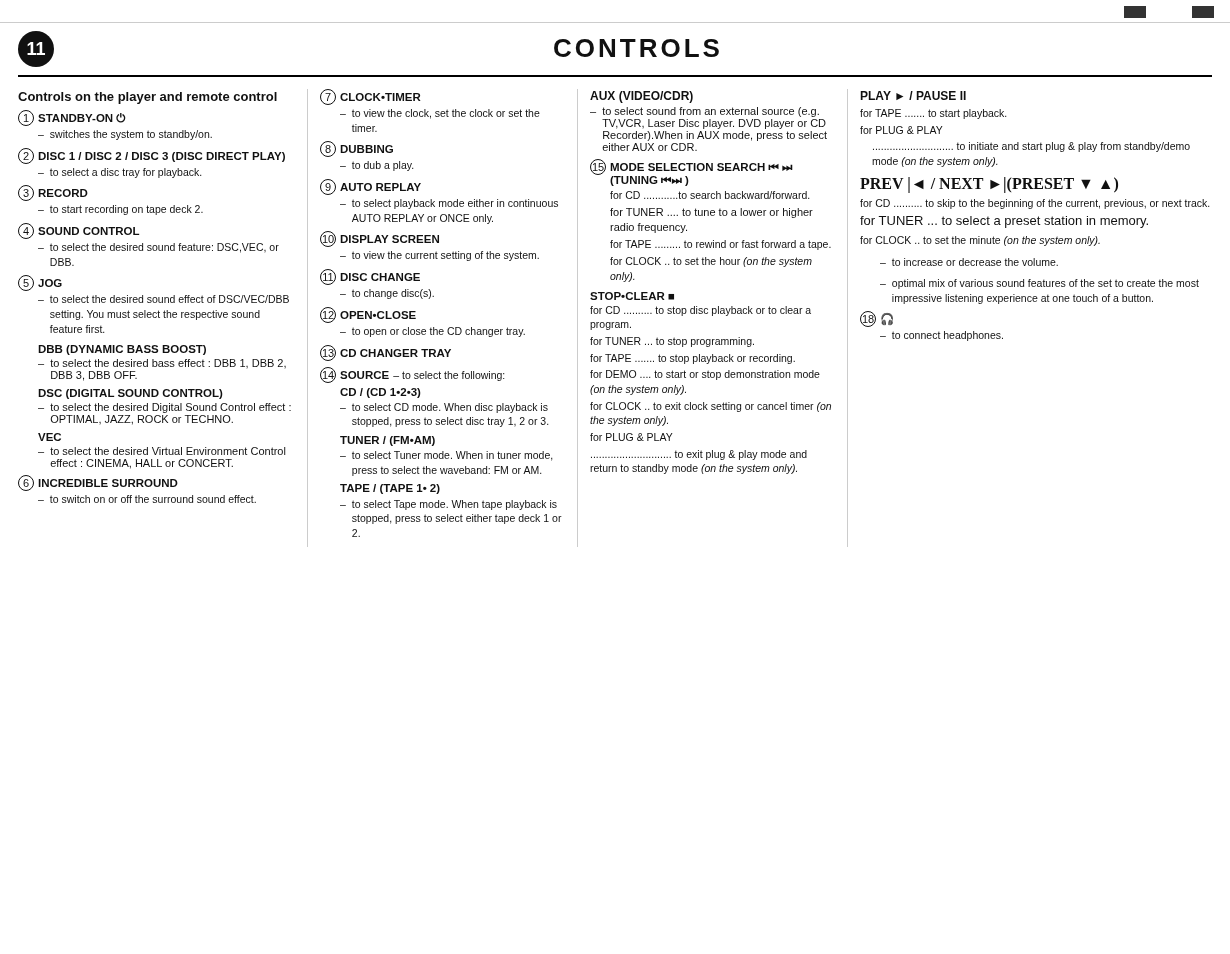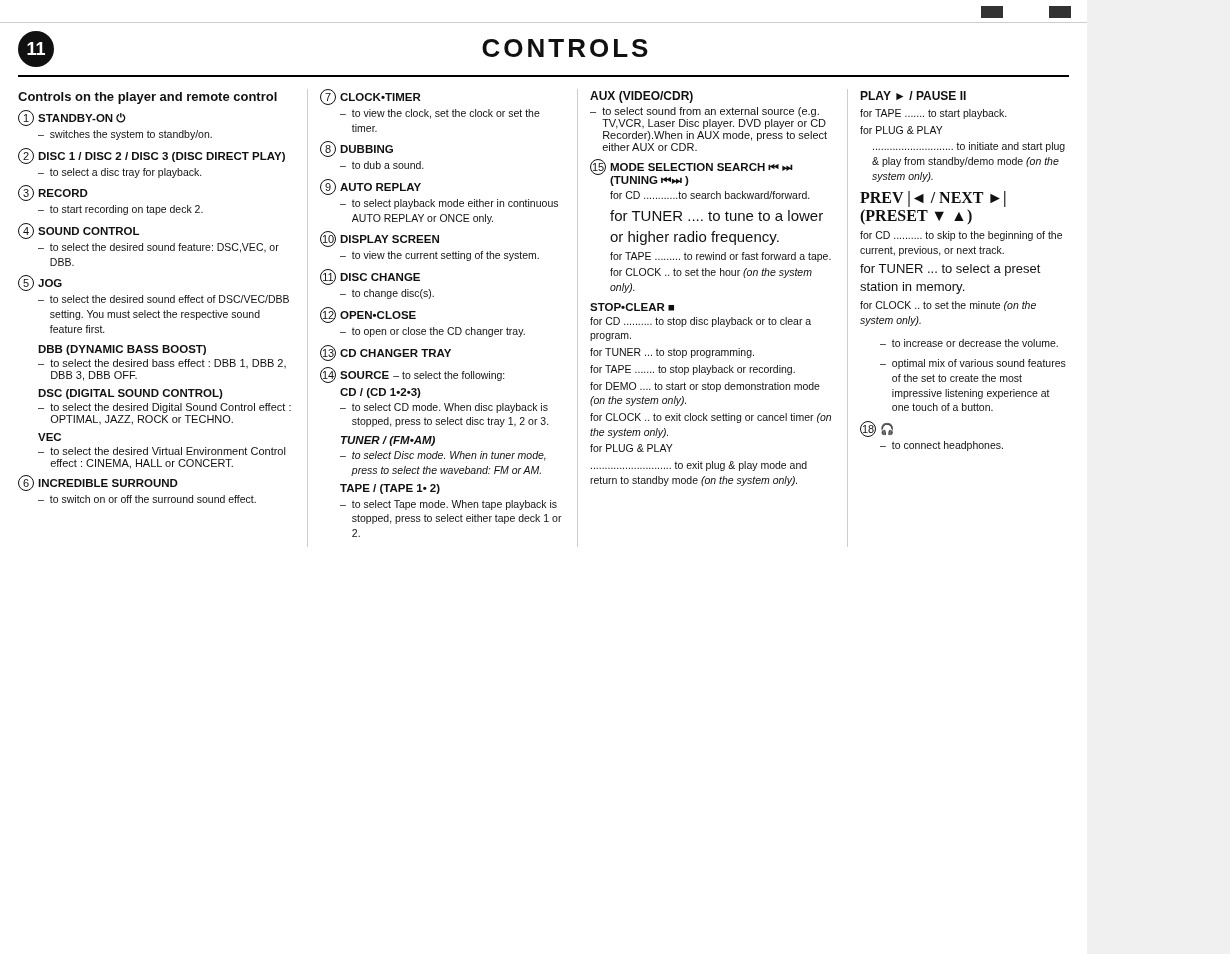--- a/index.html
+++ b/index.html
@@ -5,21 +5,21 @@
     * { margin: 0; padding: 0; box-sizing: border-box; }
     body {
       background: #f0f0f0;
       font-family: Arial, Helvetica, sans-serif;
       font-size: 11px;
       color: #111;
       width: 1230px;
       min-height: 954px;
     }
     .page {
-      width: 1087px;
+      width: 1230px;
       min-height: 954px;
       background: #fff;
       position: relative;
       padding: 0;
     }
     
     .top-bar {
       display: flex;
       justify-content: flex-end;
       align-items: center;
@@ -274,21 +274,21 @@
       </div>
 
       <div class="item">
         <div class="item-header">
           <span class="item-num">8</span>
           <span class="item-label">DUBBING</span>
         </div>
         <div class="item-desc">
           <div class="dash-item">
               <span class="dash">–</span>
-              <span>to dub a sound.</span>
+              <span>to dub a play.</span>
             </div>
         </div>
       </div>
 
       <div class="item">
         <div class="item-header">
           <span class="item-num">9</span>
           <span class="item-label">AUTO REPLAY</span>
         </div>
         <div class="item-desc">
@@ -352,25 +352,25 @@
             <span style="font-size:10.5px;"> – to select the following:</span>
         </div>
         <div class="item-desc">
           <div style="margin-bottom:3px;">
             <div class="item-label">CD / (CD 1•2•3)</div>
             <div class="dash-item">
                 <span class="dash">–</span>
                 <span>to select CD mode. When disc playback is stopped, press to select disc tray 1, 2 or 3.</span>
               </div>
           </div>
-          <div style="margin-bottom:3px;font-style:italic;">
+          <div style="margin-bottom:3px;">
             <div class="item-label">TUNER / (FM•AM)</div>
             <div class="dash-item">
                 <span class="dash">–</span>
-                <span>to select Disc mode. When in tuner mode, press to select the waveband: FM or AM.</span>
+                <span>to select Tuner mode. When in tuner mode, press to select the waveband: FM or AM.</span>
               </div>
           </div>
           <div>
             <div class="item-label">TAPE / (TAPE 1• 2)</div>
             <div class="dash-item">
                 <span class="dash">–</span>
                 <span>to select Tape mode. When tape playback is stopped, press to select either tape deck 1 or 2.</span>
               </div>
           </div>
         </div>
@@ -389,21 +389,21 @@
         </div>
       </div>
 
       <div class="item" style="margin-top:6px;">
         <div class="item-header">
           <span class="item-num">15</span>
           <span class="item-label">MODE SELECTION SEARCH ⏮ ⏭ (TUNING ⏮⏭ )</span>
         </div>
         <div class="item-desc">
           <div style="margin-bottom:2px;"><span style="font-size:10.5px;">for CD ............to search backward/forward.</span></div>
-          <div style="margin-bottom:2px;"><span style="font-size:15px;">for TUNER .... to tune to a lower or higher radio frequency.</span></div>
+          <div style="margin-bottom:2px;"><span style="font-size:11px;">for TUNER .... to tune to a lower or higher radio frequency.</span></div>
           <div style="margin-bottom:2px;"><span style="font-size:10.5px;">for TAPE ......... to rewind or fast forward a tape.</span></div>
           <div><span style="font-size:10.5px;">for CLOCK .. to set the hour <span class="italic">(on the system only).</span></span></div>
         </div>
       </div>
 
       <div class="item" style="">
         <div class="item-label">STOP•CLEAR ■</div>
         <div class="item-desc" style="padding-left:0;">
           <div style="margin-bottom:2px;"><span style="font-size:10.5px;">for CD .......... to stop disc playback or to clear a program.</span></div>
           <div style="margin-bottom:2px;"><span style="font-size:10.5px;">for TUNER ... to stop programming.</span></div>

